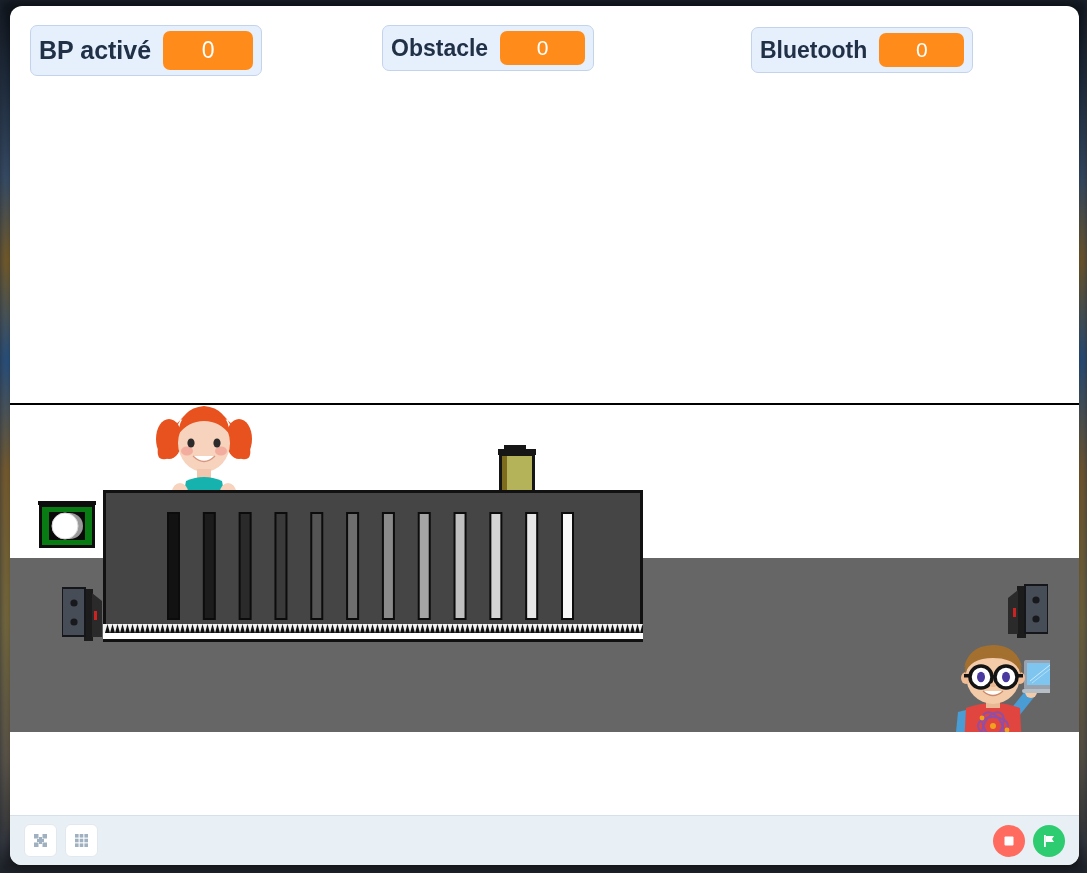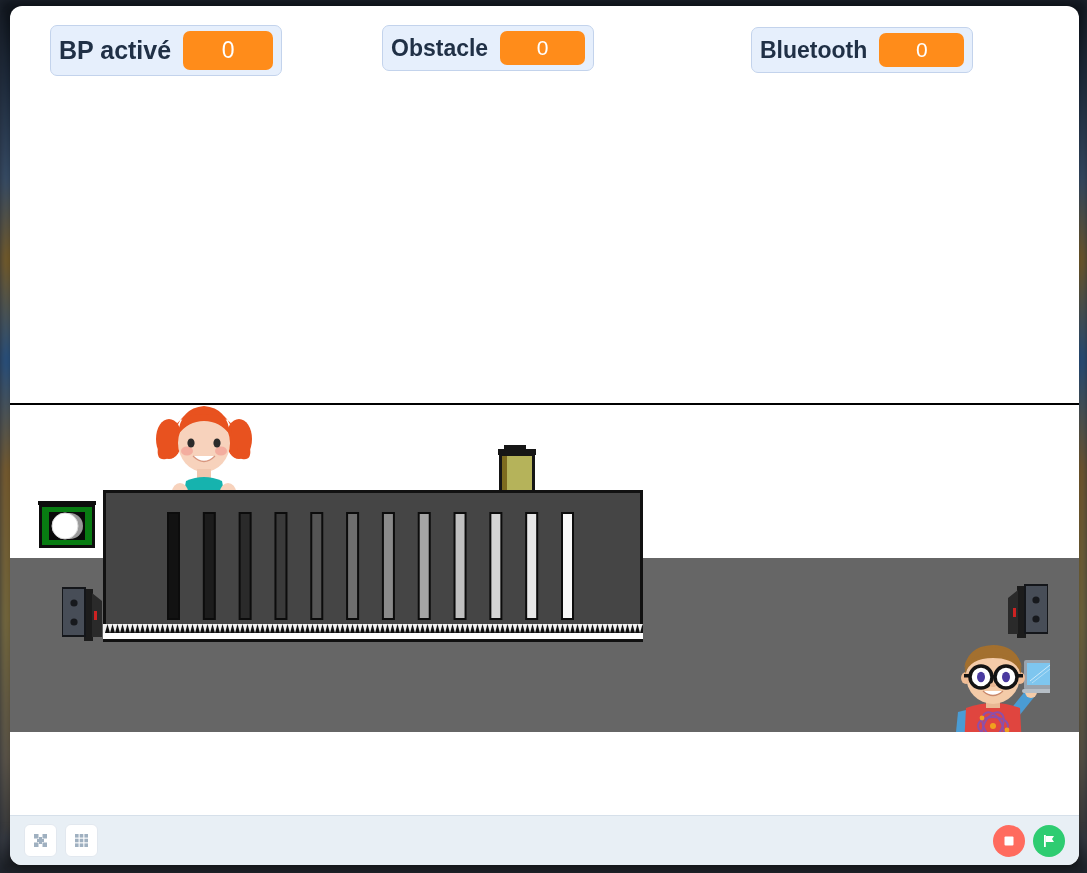--- a/index.html
+++ b/index.html
@@ -69,21 +69,21 @@
     background: #ff8c1a;
     color: #ffffff;
     border-radius: 7px;
     text-align: center;
     font-weight: normal;
     margin-left: 12px;
     display: inline-block;
     box-sizing: border-box;
   }
 
-  #mon0 { left: 20px;  top: 19px; margin-left: 20px; }
+  #mon0 { left: 20px;  top: 19px; }
   #mon0 .monitor-label { font-size: 25px; }
   #mon0 .monitor-value { font-size: 23px; min-width: 90px; padding: 6px 0; }
 
   #mon1 { left: 372px; top: 19px; align-items: center; }
   #mon1 .monitor-label { font-size: 23px; }
   #mon1 .monitor-value { font-size: 21px; min-width: 85px; padding: 5px 0; }
 
   #mon2 { left: 741px; top: 21px; justify-content: flex-end; }
   #mon2 .monitor-label { font-size: 23px; }
   #mon2 .monitor-value { font-size: 21px; min-width: 85px; padding: 5px 0; }

